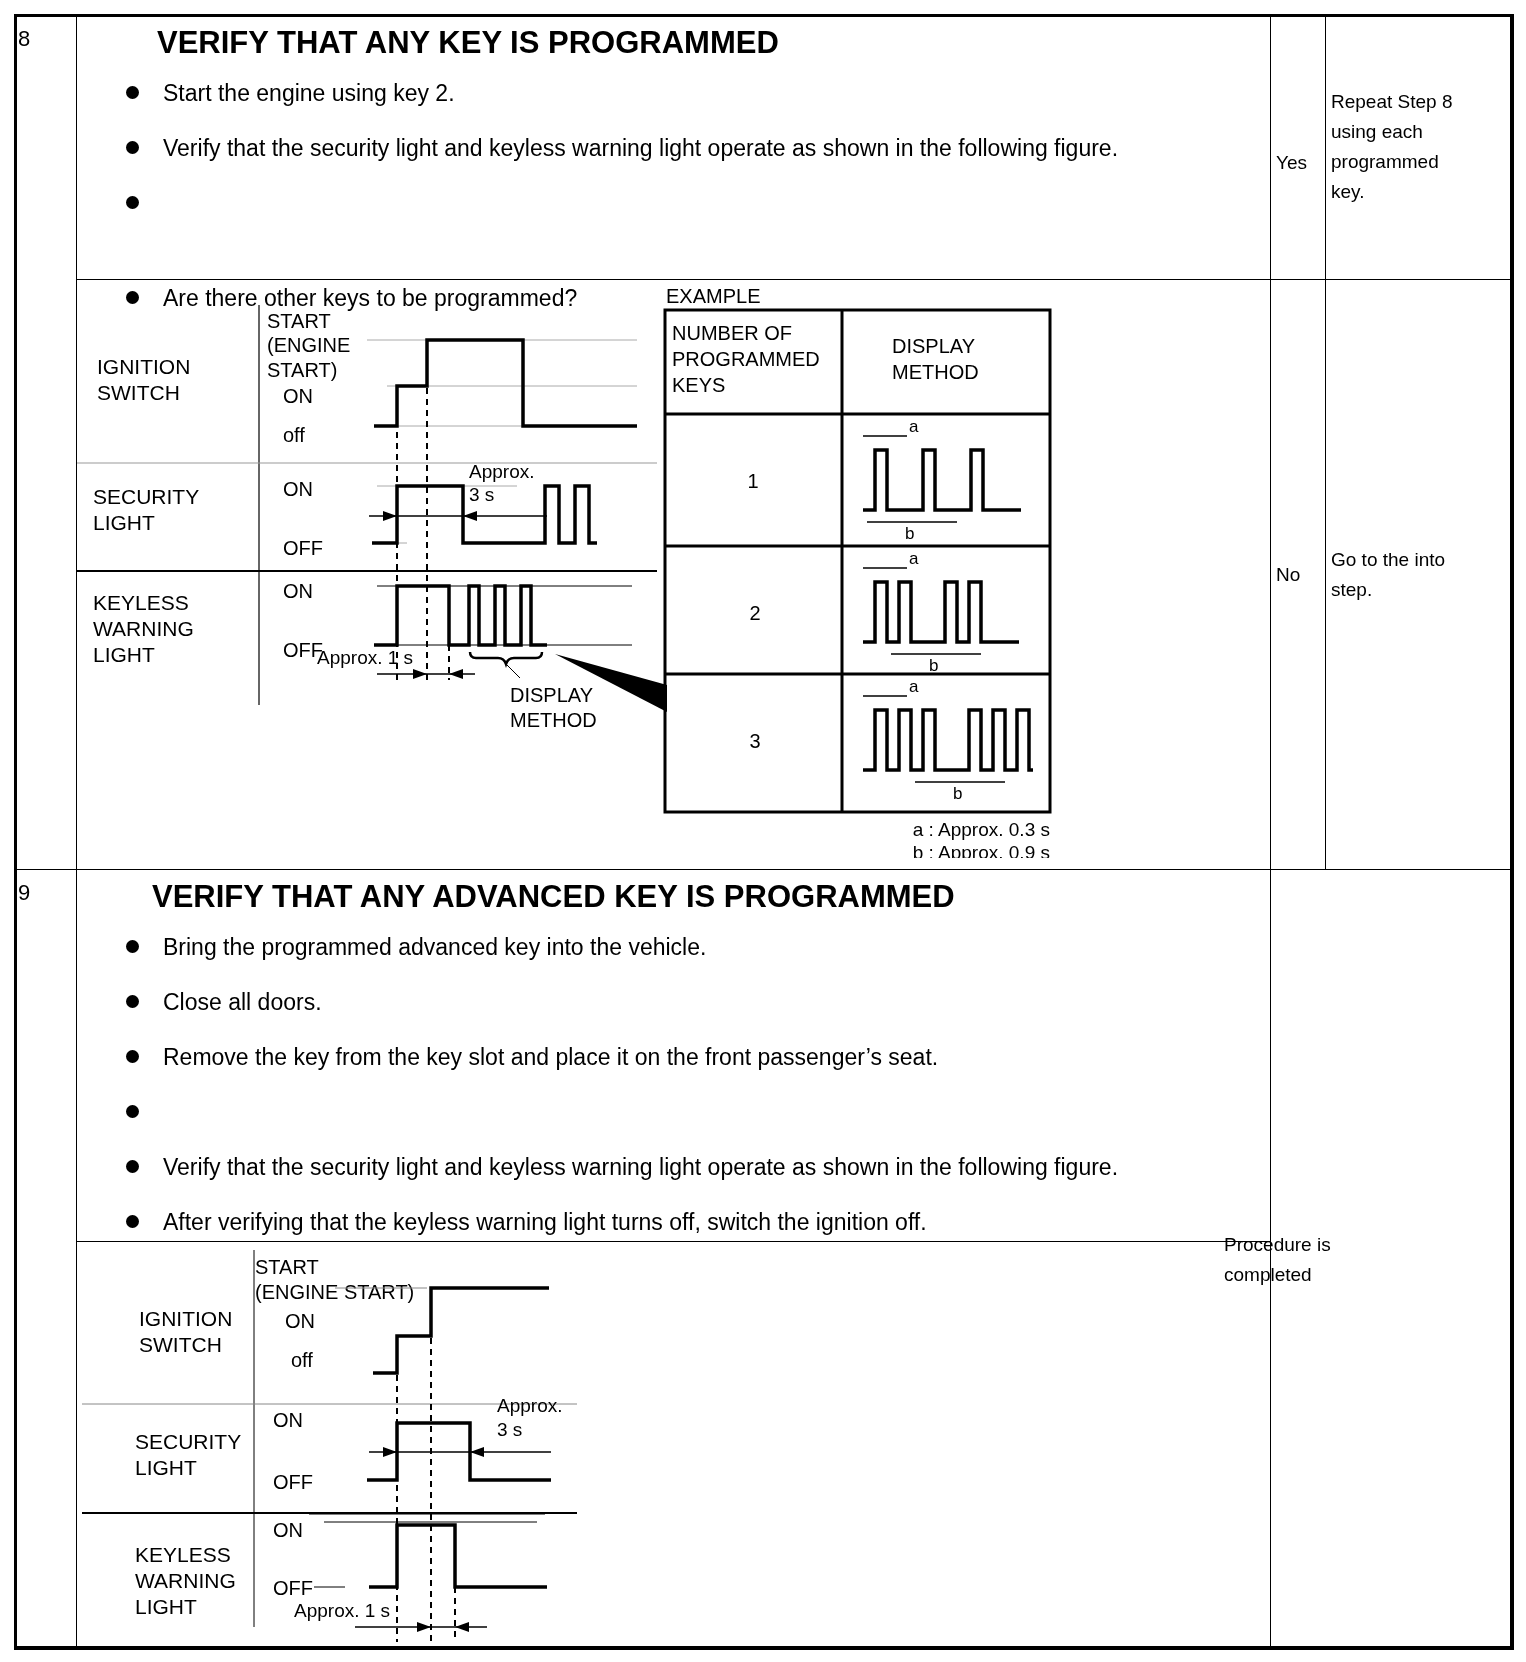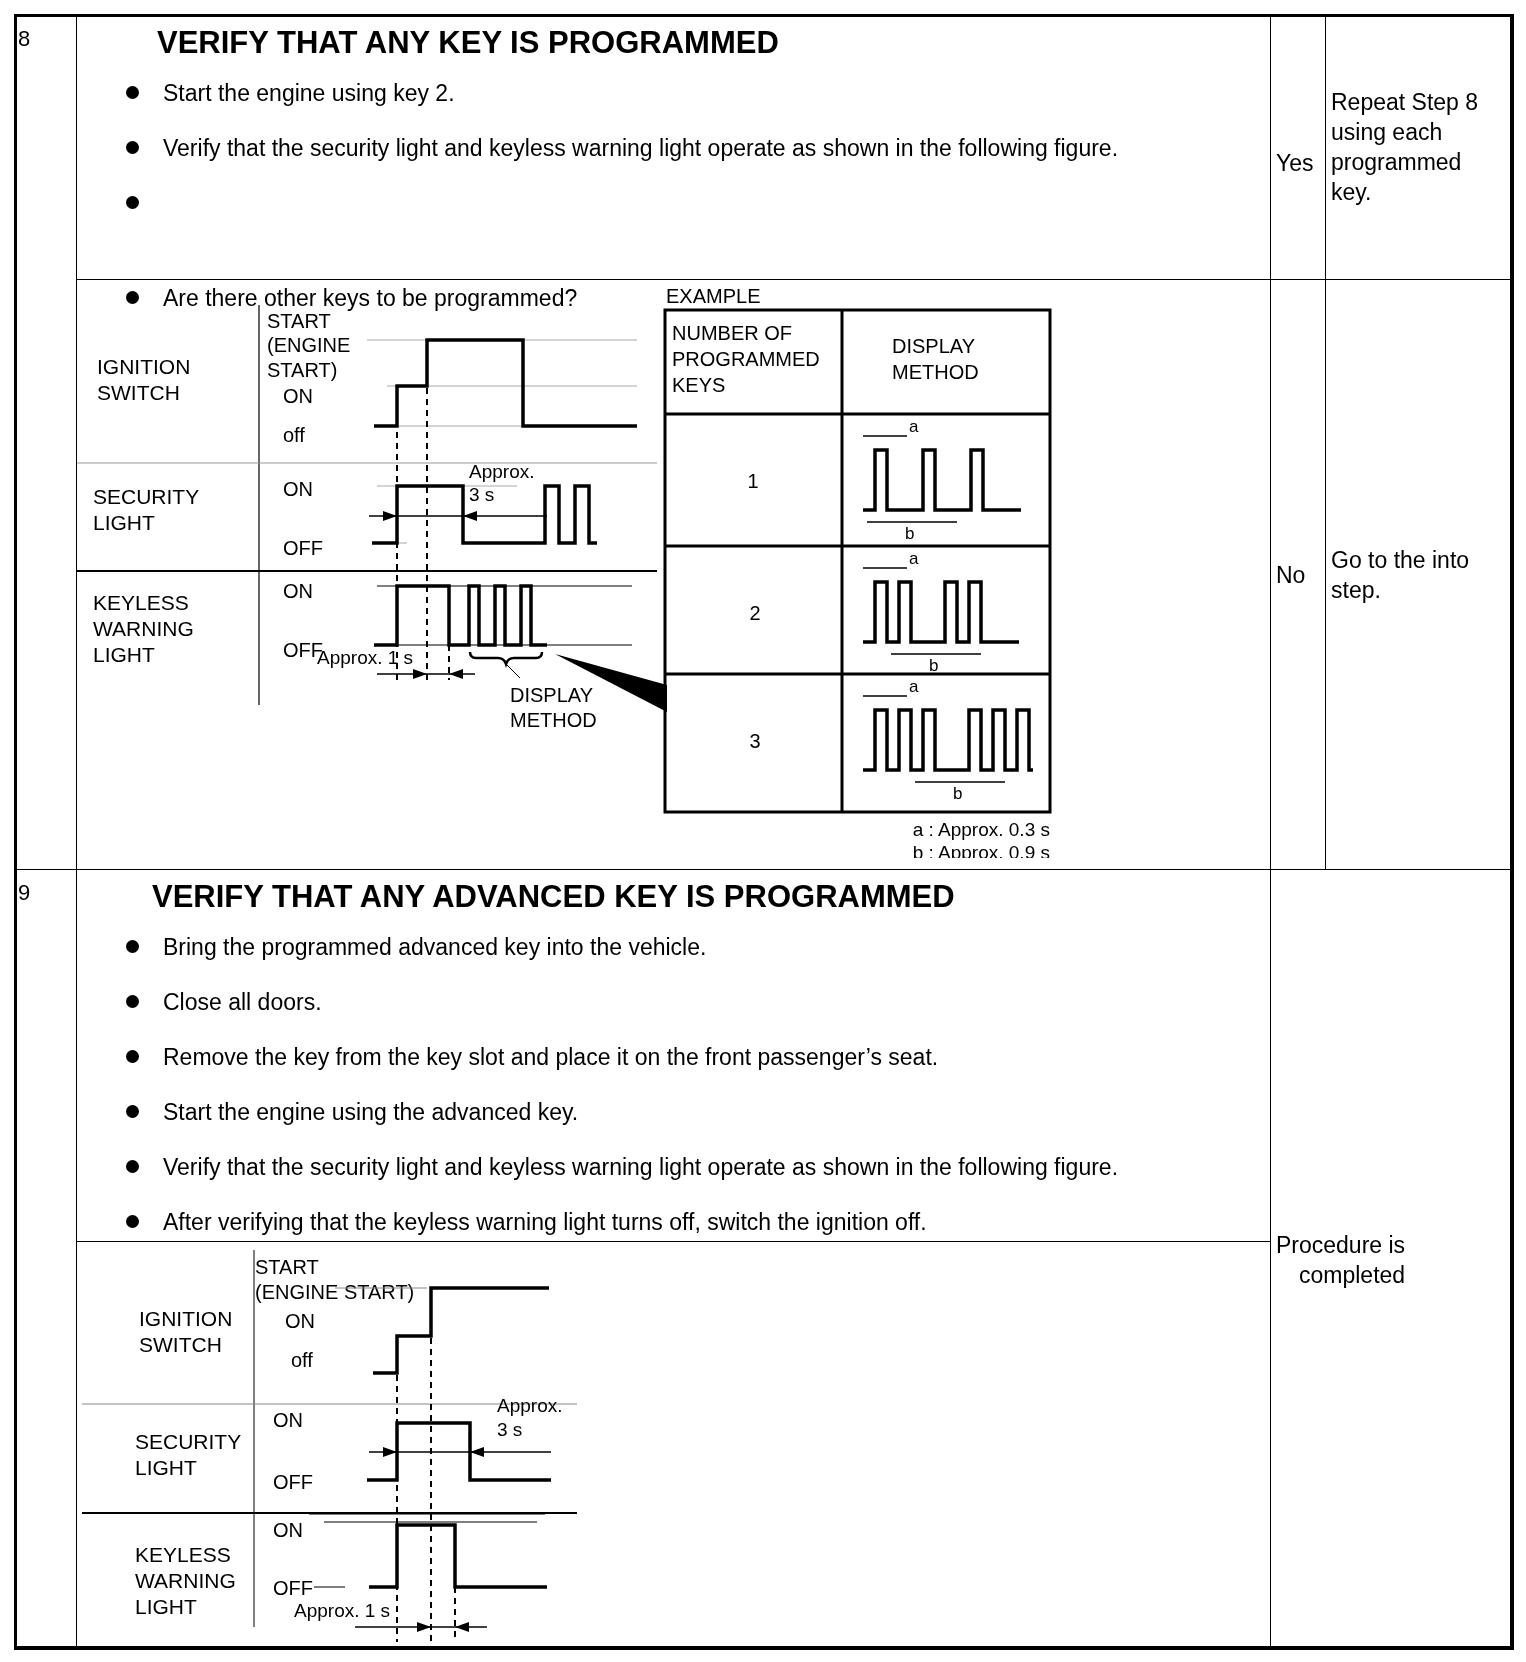--- a/index.html
+++ b/index.html
@@ -7,21 +7,21 @@
          font-family:"Liberation Sans", sans-serif; color:#000; }
   .abs { position:absolute; }
   .hline { position:absolute; background:#000; height:1px; }
   .vline { position:absolute; background:#000; width:1px; }
   .thick { background:#000; }
   .stepnum { position:absolute; font-size:22px; }
   .title { position:absolute; font-size:31px; font-weight:bold; white-space:nowrap; }
   .bullet { position:absolute; font-size:23px; white-space:nowrap; }
   .bullet .dot { display:inline-block; width:13px; height:13px; border-radius:50%;
                  background:#000; margin-right:24px; vertical-align:middle; position:relative; top:-2px; }
-  .cell-text { position:absolute; font-size:23px; line-height:30px; }
+  .cell-text { position:absolute; font-size:19px; line-height:30px; }
   svg text { font-family:"Liberation Sans", sans-serif; fill:#000; }
 </style>
 </head>
 <body>
 
 <div class="abs thick" style="left:14px;top:14px;width:1500px;height:3px;"></div>
 <div class="abs thick" style="left:14px;top:1646px;width:1500px;height:4px;"></div>
 <div class="abs thick" style="left:14px;top:14px;width:3px;height:1636px;"></div>
 <div class="abs thick" style="left:1510px;top:14px;width:4px;height:1636px;"></div>
 
@@ -162,25 +162,25 @@
     <text font-size="19" x="387" y="551" text-anchor="end">b : Approx. 0.9 s</text>
   </svg>
 </div>
 
 <div>
   <div class="stepnum" style="left:18px;top:880px;">9</div>
   <div class="title" style="left:152px;top:879px;">VERIFY THAT ANY ADVANCED KEY IS PROGRAMMED</div>
   <div class="bullet" style="left:126px;top:934px;"><span class="dot"></span><span>Bring the programmed advanced key into the vehicle.</span></div>
   <div class="bullet" style="left:126px;top:989px;"><span class="dot"></span><span>Close all doors.</span></div>
   <div class="bullet" style="left:126px;top:1044px;"><span class="dot"></span><span>Remove the key from the key slot and place it on the front passenger’s seat.</span></div>
-  <div class="bullet" style="left:126px;top:1099px;"><span class="dot"></span><span>Start the engine using the advanced key.</span></div>
+  <div class="bullet" style="left:126px;top:1099px;"><span class="dot"></span></div>
   <div class="bullet" style="left:126px;top:1154px;"><span class="dot"></span><span>Verify that the security light and keyless warning light operate as shown in the following figure.</span></div>
   <div class="bullet" style="left:126px;top:1209px;"><span class="dot"></span><span>After verifying that the keyless warning light turns off, switch the ignition off.</span></div>
 
-  <div class="cell-text" style="left:1276px;top:1230px;text-align:right;">
+  <div class="cell-text" style="left:1224px;top:1230px;">
     <div>Procedure is</div>
     <div>completed</div>
   </div>
 
   <svg class="abs" style="left:77px;top:1242px;" width="520" height="405" viewBox="0 0 520 405">
     <text font-size="21" x="62" y="84">IGNITION</text>
     <text font-size="21" x="62" y="110">SWITCH</text>
     <text font-size="21" x="58" y="207">SECURITY</text>
     <text font-size="21" x="58" y="233">LIGHT</text>
     <text font-size="21" x="58" y="320">KEYLESS</text>

